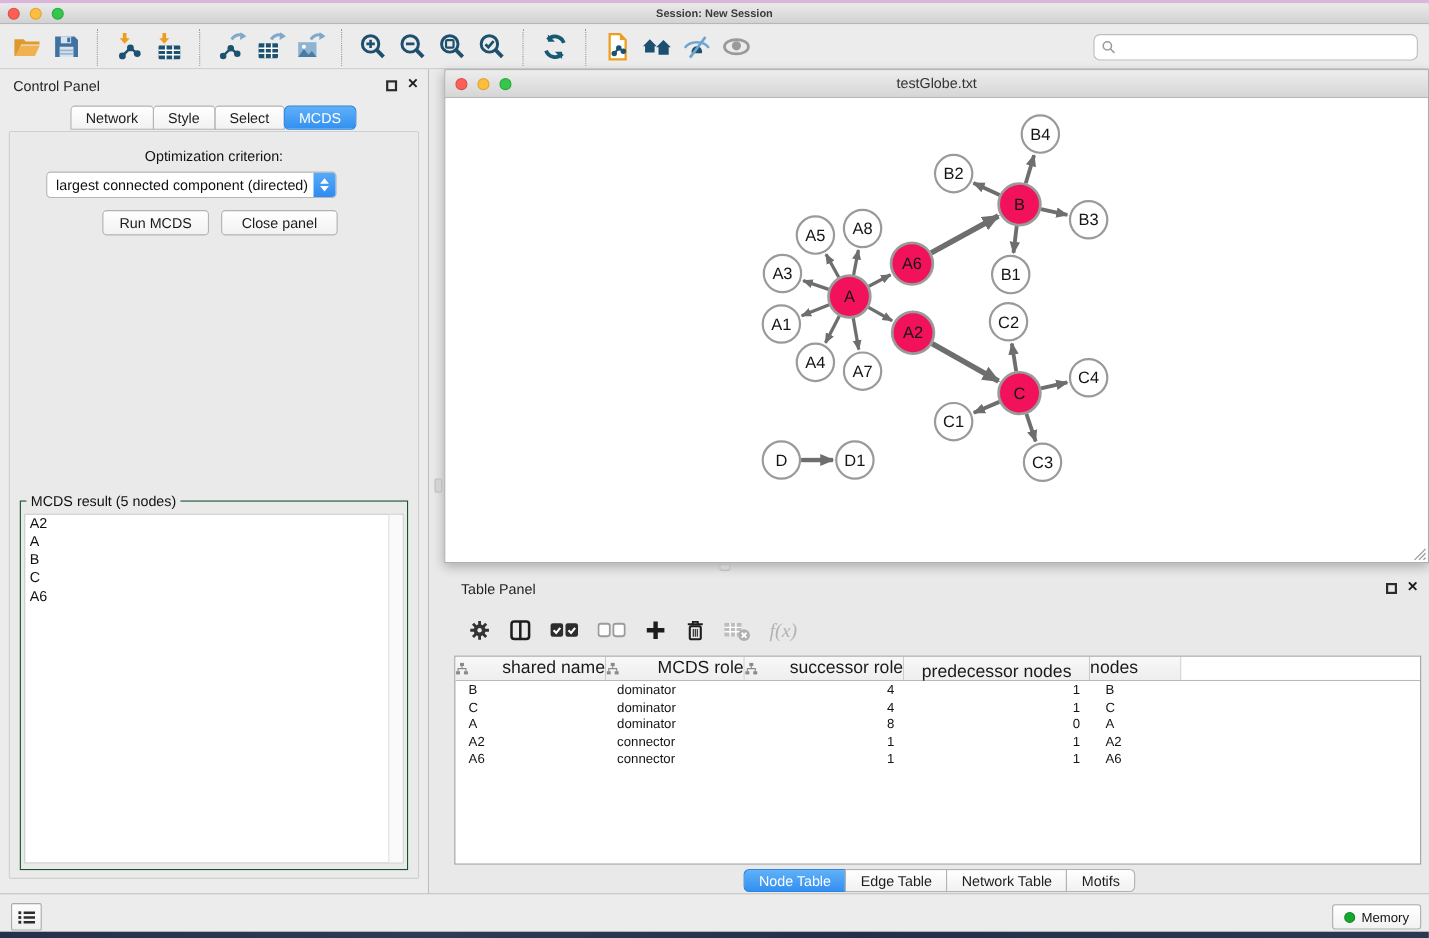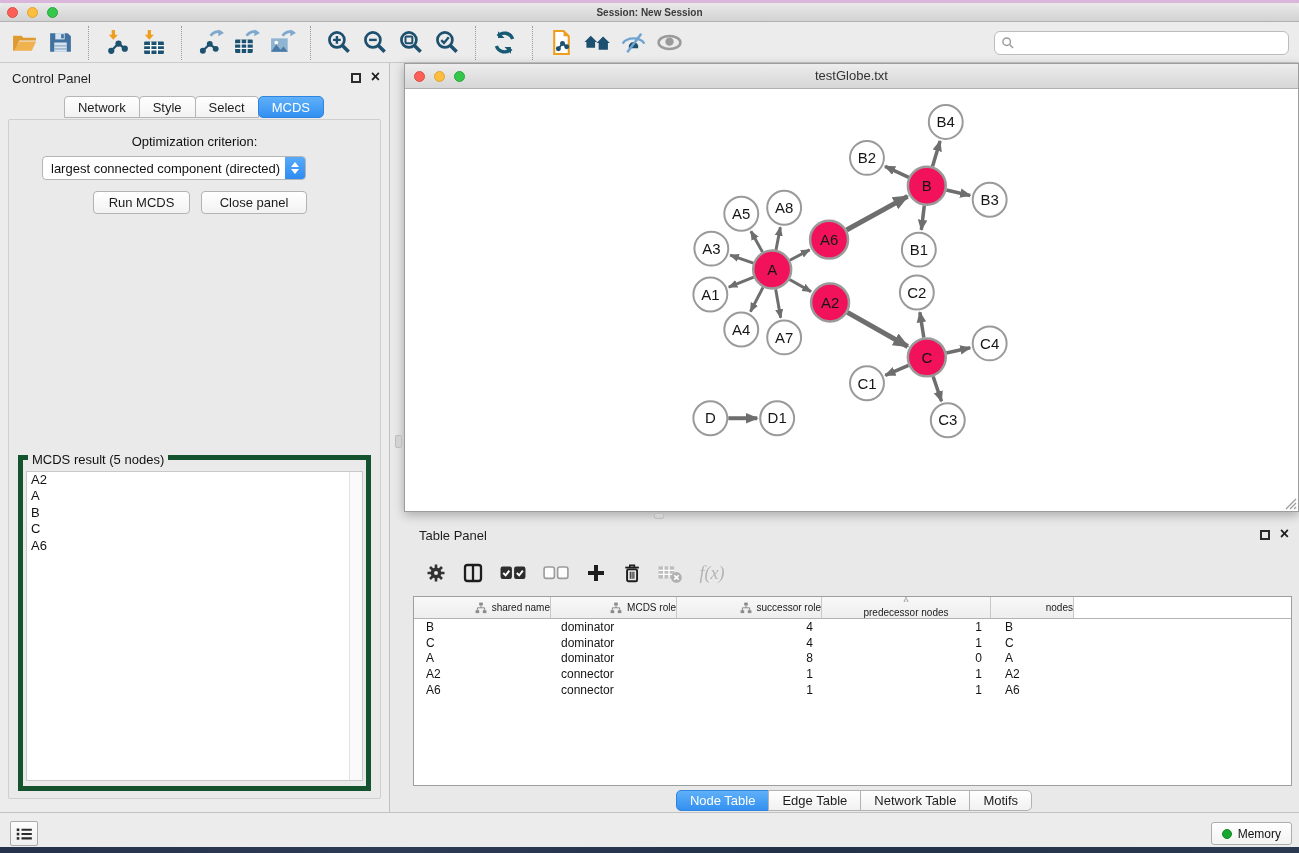--- a/index.html
+++ b/index.html
@@ -68,21 +68,21 @@
   .chev { width:0; height:0; border-left:4px solid transparent; border-right:4px solid transparent; }
   .chev.up { border-bottom:5px solid #fff; }
   .chev.down { border-top:5px solid #fff; }
 
   .push-btn { position:absolute; height:23px; background:linear-gradient(#ffffff,#f2f2f2);
               border:1px solid #b3b3b3; border-radius:4px; font-size:13px; color:#1b1b1b;
               font-family:"Liberation Sans",sans-serif; }
   .run-btn { top:71px; left:84px; width:97px; }
   .closep-btn { top:71px; left:192px; width:106px; }
 
-  .mcds-group { position:absolute; left:9px; right:9px; top:335px; bottom:7px; border:5px solid #14532d; }
+  .mcds-group { position:absolute; left:9px; right:9px; top:335px; bottom:7px; border:1px solid #14532d; }
   .mcds-legend { position:absolute; top:-8px; left:5px; background:#eaeaea; padding:0 4px;
                  font-size:13px; color:#111; }
   .mcds-list { position:absolute; left:3px; right:3px; top:11px; bottom:5px; background:#fff;
                border:1px solid #c8c8c8; overflow:hidden; }
   .mcds-scroll { position:absolute; top:0; right:0; bottom:0; width:13px; background:#fafafa;
                  border-left:1px solid #e2e2e2; }
   .mcds-item { font-size:13px; line-height:16.4px; padding-left:4px; color:#111; }
 
   
   .work-area { position:absolute; left:390px; top:0; right:0; height:100%; background:#e9e9e9; }
@@ -109,23 +109,23 @@
                 align-items:center; gap:17px; padding-left:16px; }
   .tp-btn { border:none; background:transparent; display:flex; align-items:center; justify-content:center;
             height:26px; }
   .tp-btn svg { height:20px; }
   .fx::before { content:"f(x)"; }
   .fx { font-family:"Liberation Serif", serif; font-style:italic; font-size:18px; color:#b3b3b3; }
 
   .tp-table { position:absolute; top:76px; left:3px; right:7px; bottom:26px; background:#fff;
               border:1px solid #9e9e9e; overflow:hidden; }
   .thead { display:flex; height:22px; border-bottom:1px solid #b3b3b3; }
-  .th { display:flex; align-items:center; justify-content:flex-end; gap:5px;
+  .th { display:flex; align-items:center; justify-content:space-between; gap:5px;
         background:linear-gradient(#f8f8f8,#eeeeee); border-right:1px solid #c8c8c8;
-        font-size:10px; color:#1a1a1a; }
+        font-size:16px; color:#1a1a1a; }
   .th.filler { flex:1; border-right:none; background:#fff; }
   .th-icon { width:12px; height:12px; }
   .tbody { }
   .tr { display:flex; height:15.7px; align-items:center; font-size:12px; color:#141414; }
   .td { white-space:nowrap; overflow:hidden; }
   .td.a-left1 { padding-left:12px; }
   .td.a-left2 { padding-left:10px; }
   .td.a-right { text-align:right; padding-right:9px; }
   .td.a-left3 { padding-left:14px; }
 

